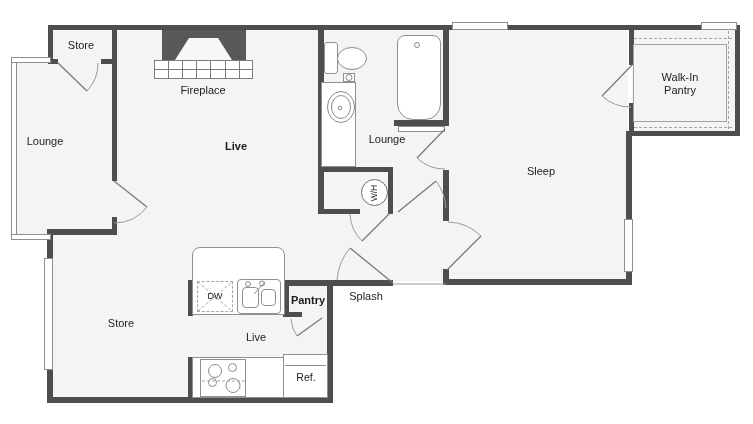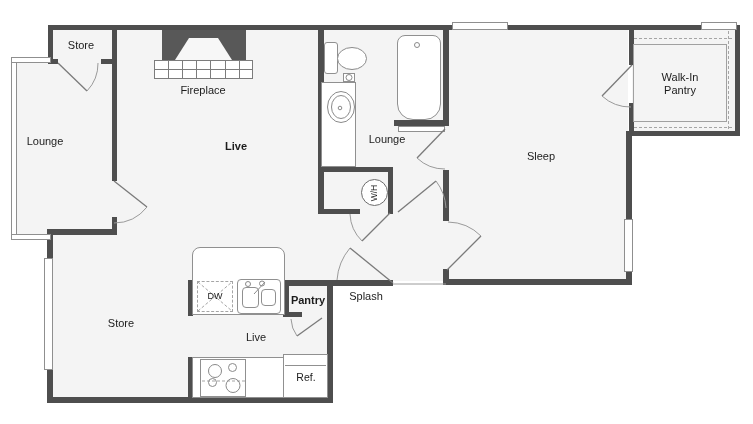--- a/index.html
+++ b/index.html
@@ -160,21 +160,21 @@
       <circle cx="212.5" cy="382.5" r="4" fill="none"></circle>
       <circle cx="233" cy="385.5" r="7" fill="none"></circle>
     </g>
   </svg>
 
   <div class="lbl" style="left:81px;top:45px;">Store</div>
   <div class="lbl" style="left:203px;top:90px;">Fireplace</div>
   <div class="lbl" style="left:45px;top:141px;">Lounge</div>
   <div class="lbl" style="left:236px;top:146px;font-weight:bold;">Live</div>
   <div class="lbl" style="left:387px;top:139px;">Lounge</div>
-  <div class="lbl" style="left:541px;top:156px;">Sleep</div>
+  <div class="lbl" style="left:541px;top:171px;">Sleep</div>
   <div class="lbl" style="left:680px;top:84px;">
     <span>Walk-In</span><br>
     <span>Pantry</span>
   </div>
   <div class="lbl" style="left:121px;top:323px;">Store</div>
   <div class="lbl small" style="left:215px;top:296px;">DW</div>
   <div class="lbl" style="left:256px;top:337px;">Live</div>
   <div class="lbl" style="left:308px;top:300px;font-weight:bold;">Pantry</div>
   <div class="lbl" style="left:366px;top:296px;">Splash</div>
   <div class="lbl" style="left:306px;top:377px;font-size:10.5px;">Ref.</div>

